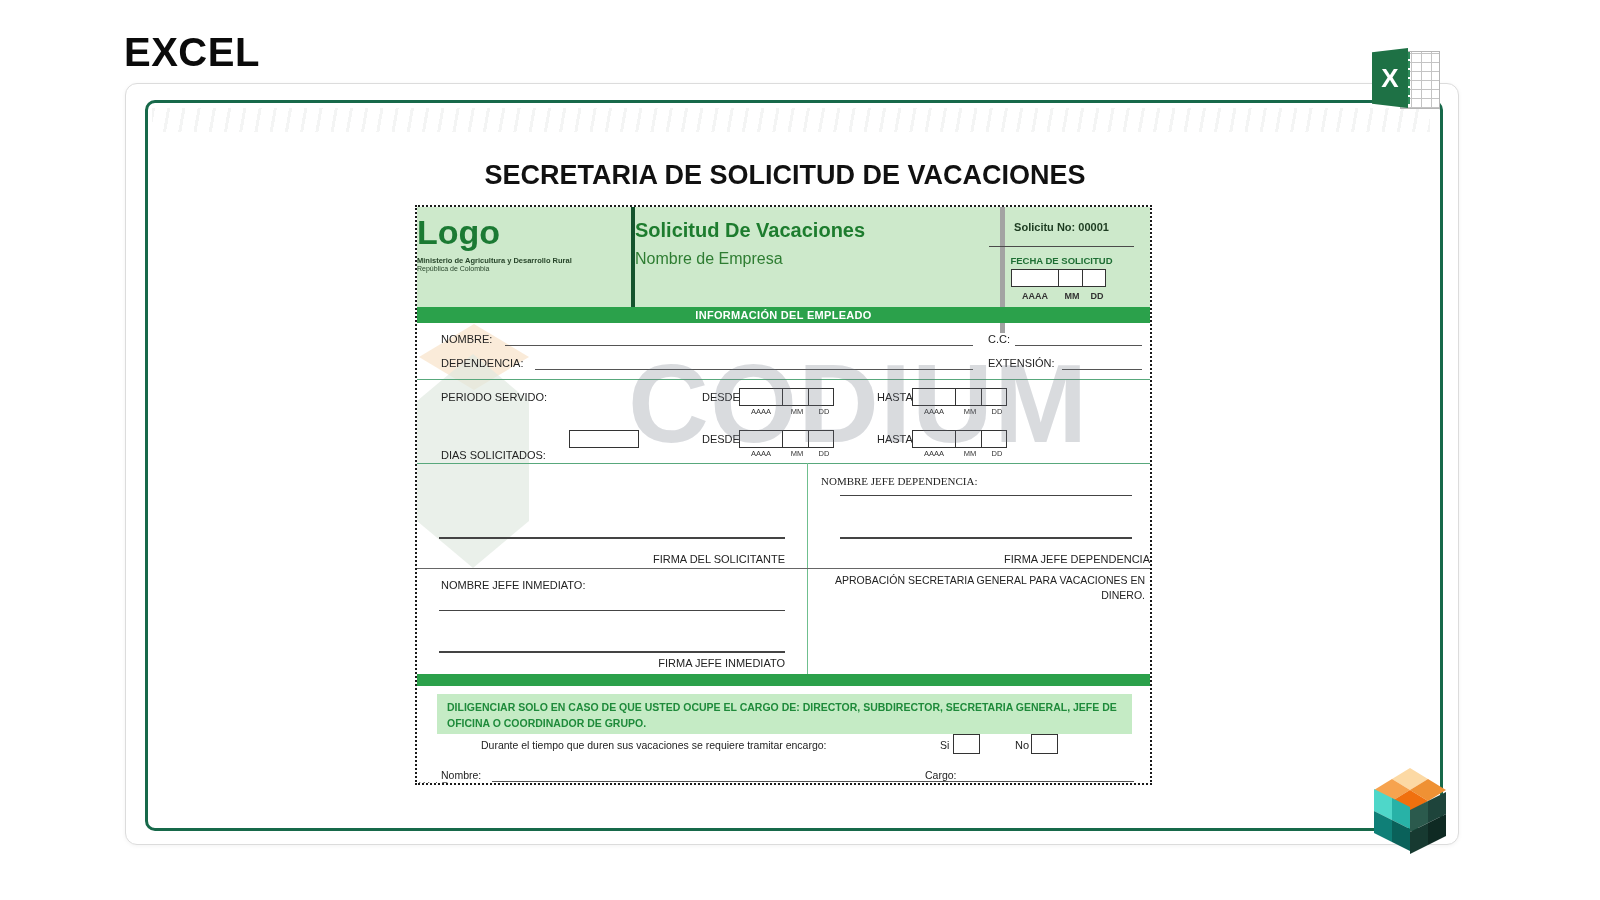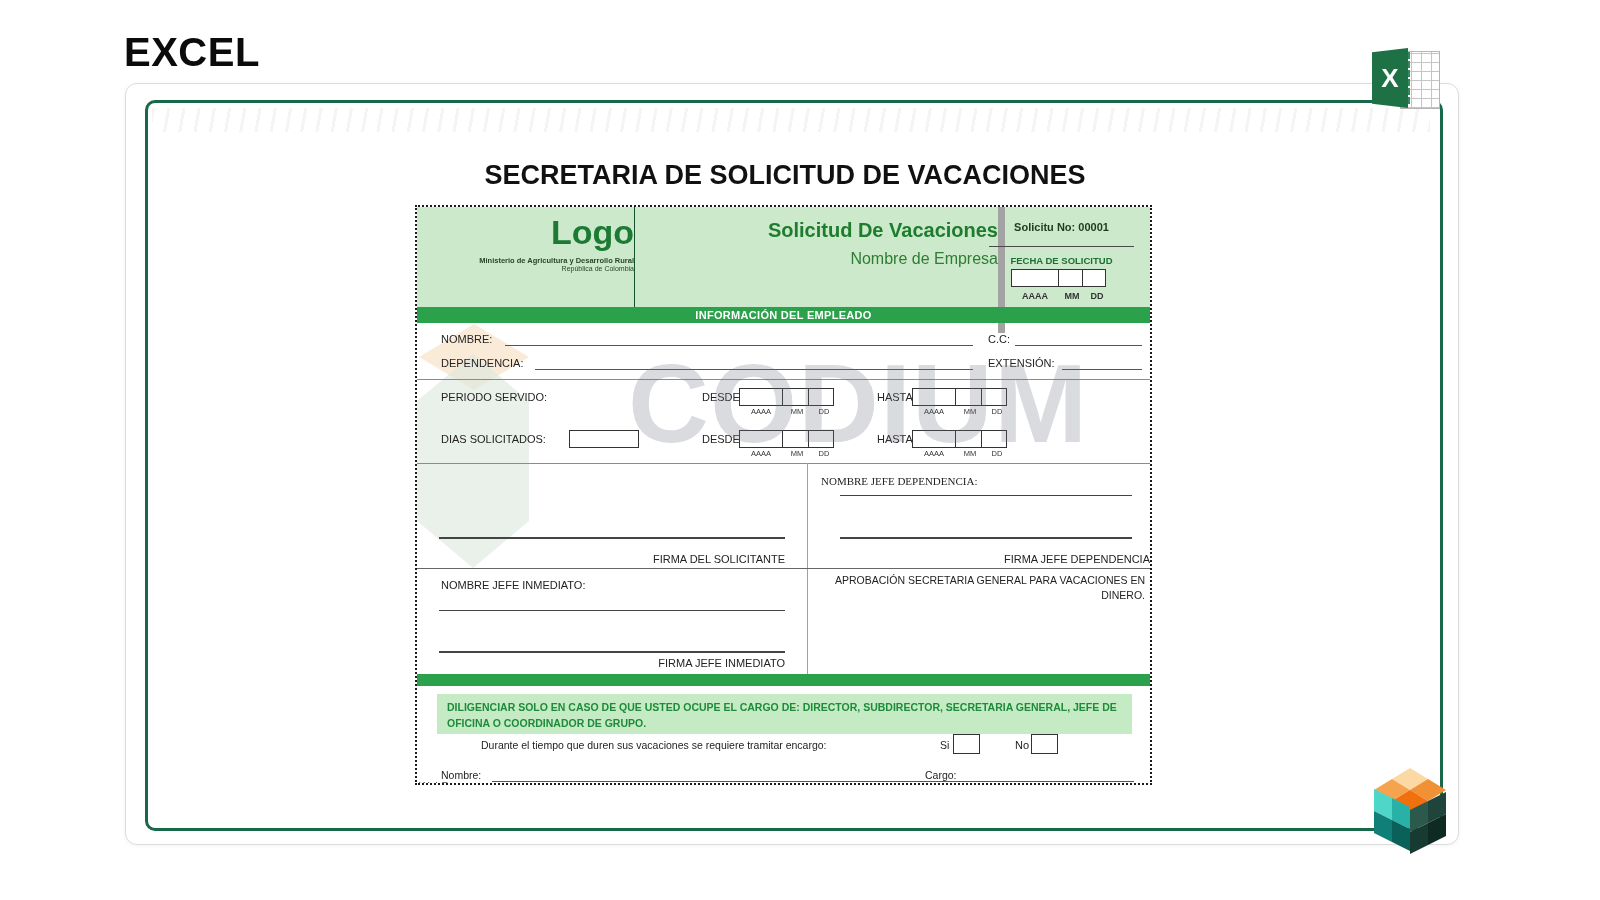--- a/index.html
+++ b/index.html
@@ -33,22 +33,22 @@
   .slide-title{position:absolute;left:345px;top:160px;width:880px;text-align:center;
         font-size:27px;font-weight:800;color:#111;}
 
   
   .vform{position:absolute;left:415px;top:205px;width:737px;height:580px;background:#fff;
         border:2px dotted #1a1a1a;box-sizing:border-box;overflow:hidden;font-size:11px;}
   .vform *{box-sizing:border-box;}
 
   
   .f-header{position:absolute;left:0;top:0;width:733px;height:100px;background:#cde9cb;}
-  .f-h-col1{position:absolute;left:0;top:0;width:218px;height:100px;border-right:1px solid #14532d;text-align:right;}
-  .f-h-col2{position:absolute;left:218px;top:0;width:370px;height:126px;border-right:7px solid #a3a3a3;text-align:right;}
+  .f-h-col1{position:absolute;left:0;top:0;width:218px;height:100px;border-right:4px solid #14532d;text-align:left;}
+  .f-h-col2{position:absolute;left:218px;top:0;width:370px;height:126px;border-right:5px solid #a3a3a3;text-align:left;}
   .f-h-col3{position:absolute;left:572px;top:0;width:145px;height:100px;}
   .logo-text{margin-top:6px;font-size:34px;font-weight:800;color:#1b7a33;}
   .org1{margin-top:4px;font-size:7.5px;font-weight:700;color:#27452a;}
   .org2{font-size:7px;color:#27452a;}
   .f-title{margin-top:12px;font-size:20px;font-weight:800;color:#1d7c2e;}
   .f-subtitle{margin-top:8px;font-size:16px;color:#2e7d32;}
   .req-no{position:absolute;left:0;top:0;width:145px;height:40px;line-height:40px;text-align:center;
         font-size:11px;font-weight:600;color:#1c3b20;border-bottom:1px solid #4a4a4a;}
   .fecha-lbl{position:absolute;left:0;top:48px;width:145px;text-align:center;font-size:9.5px;font-weight:700;color:#1d6e33;}
   .fecha-boxes{position:absolute;left:22px;top:62px;display:flex;}
@@ -177,21 +177,21 @@
       <div class="dbox" style="width:44px;"></div>
       <div class="dbox" style="width:28px;"></div>
       <div class="dbox" style="width:26px;"></div>
     </div>
     <div class="unit-row" style="left:495px;top:200px;">
       <span class="unit" style="width:44px;">AAAA</span>
       <span class="unit" style="width:28px;">MM</span>
       <span class="unit" style="width:26px;">DD</span>
     </div>
 
-    <div class="lbl" style="left:24px;top:226px;">DIAS SOLICITADOS:</div>
+    <div class="lbl" style="left:24px;top:242px;">DIAS SOLICITADOS:</div>
     <div class="dbox" style="position:absolute;left:152px;top:223px;width:70px;"></div>
     <div class="lbl" style="left:285px;top:226px;">DESDE:</div>
     <div class="dbox-group" style="left:322px;top:223px;">
       <div class="dbox" style="width:44px;"></div>
       <div class="dbox" style="width:28px;"></div>
       <div class="dbox" style="width:26px;"></div>
     </div>
     <div class="unit-row" style="left:322px;top:242px;">
       <span class="unit" style="width:44px;">AAAA</span>
       <span class="unit" style="width:28px;">MM</span>

